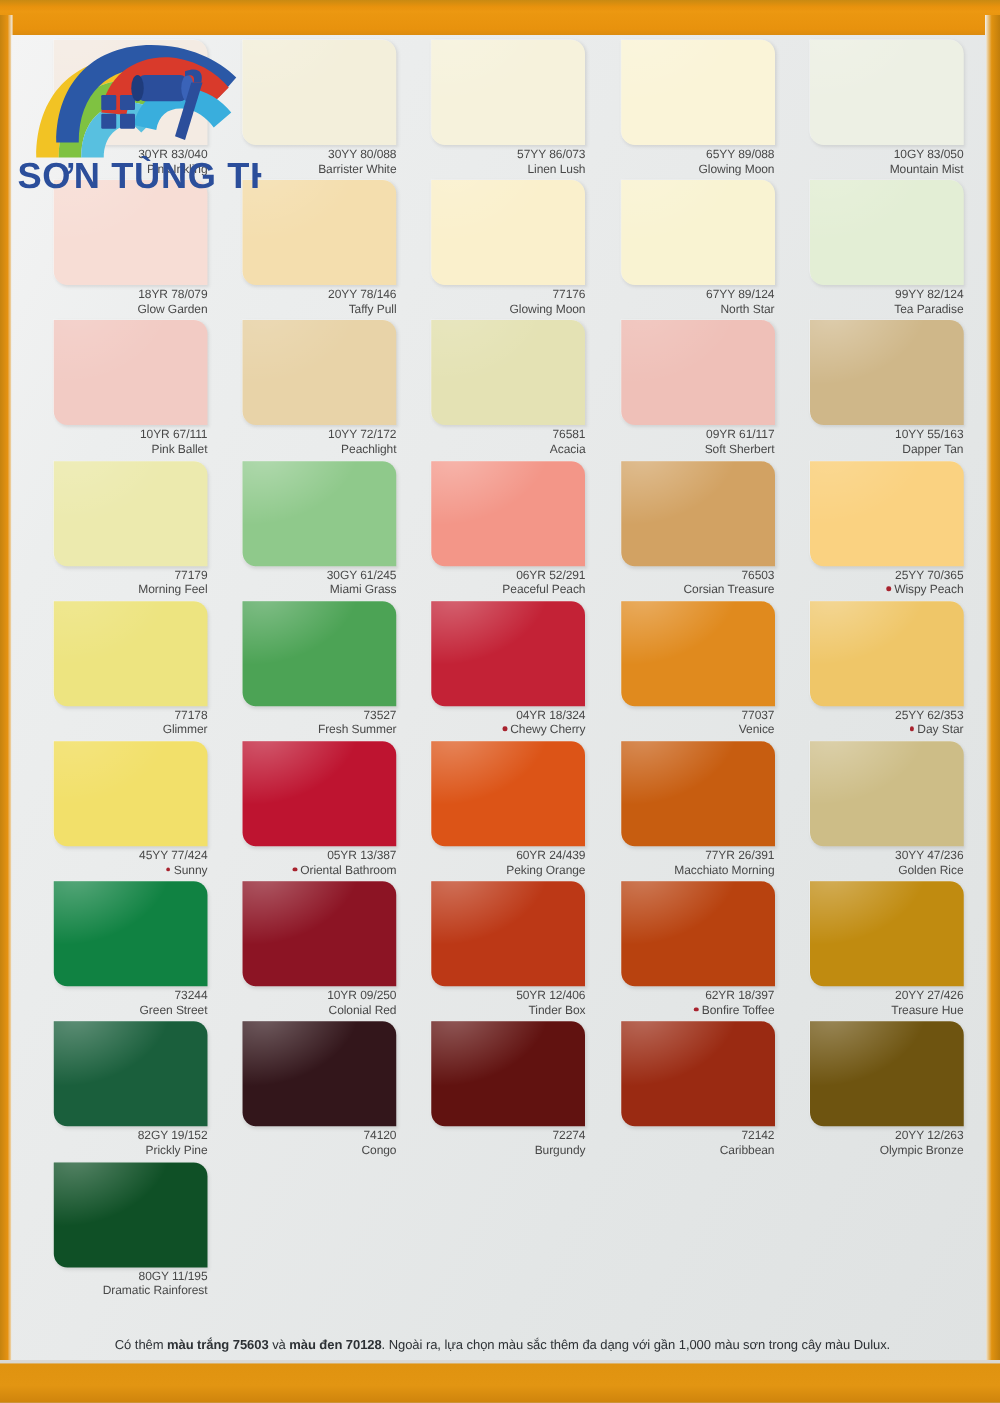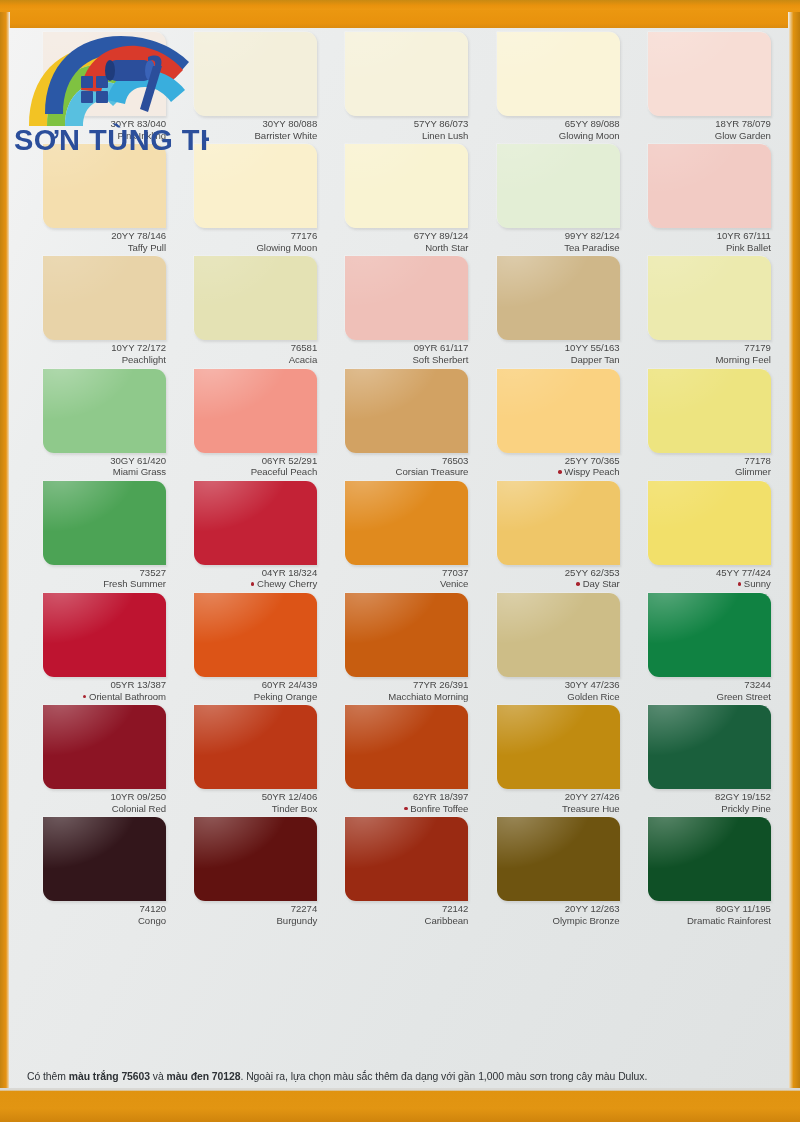--- a/index.html
+++ b/index.html
@@ -138,20 +138,21 @@
   #footer-note {
     position: absolute;
     left: 18px;
     bottom: 6px;
     width: 750px;
     font-size: 10.4px;
     line-height: 14px;
     color: #2d3135;
     letter-spacing: -0.05px;
     white-space: nowrap;
+    text-align: center;
   }
   #footer-note b { font-weight: bold; }
 </style>
 </head>
 <body>
 
 <div id="page">
 
   <div class="band-top"></div>
   <div class="band-top-shade"></div>
@@ -224,20 +225,29 @@
           <div class="swatch-wrap">
             <div class="swatch light" style="background: rgb(250, 244, 216);"></div>
           </div>
           <div class="caption">
             <span class="code">65YY 89/088</span>
             <span class="nm"><span>Glowing Moon</span></span>
           </div>
         </div>
         <div class="cell">
           <div class="swatch-wrap">
+            <div class="swatch light" style="background: rgb(237, 240, 228);"></div>
+          </div>
+          <div class="caption">
+            <span class="code">10GY 83/050</span>
+            <span class="nm"><span>Mountain Mist</span></span>
+          </div>
+        </div>
+        <div class="cell">
+          <div class="swatch-wrap">
             <div class="swatch light" style="background: rgb(247, 221, 213);"></div>
           </div>
           <div class="caption">
             <span class="code">18YR 78/079</span>
             <span class="nm"><span>Glow Garden</span></span>
           </div>
         </div>
         <div class="cell">
           <div class="swatch-wrap">
             <div class="swatch light" style="background: rgb(244, 222, 174);"></div>
@@ -326,21 +336,21 @@
           <div class="caption">
             <span class="code">77179</span>
             <span class="nm"><span>Morning Feel</span></span>
           </div>
         </div>
         <div class="cell">
           <div class="swatch-wrap">
             <div class="swatch" style="background: rgb(143, 201, 139);"></div>
           </div>
           <div class="caption">
-            <span class="code">30GY 61/420</span>
+            <span class="code">30GY 61/245</span>
             <span class="nm"><span>Miami Grass</span></span>
           </div>
         </div>
         <div class="cell">
           <div class="swatch-wrap">
             <div class="swatch" style="background: rgb(243, 150, 136);"></div>
           </div>
           <div class="caption">
             <span class="code">06YR 52/291</span>
             <span class="nm"><span>Peaceful Peach</span></span>

